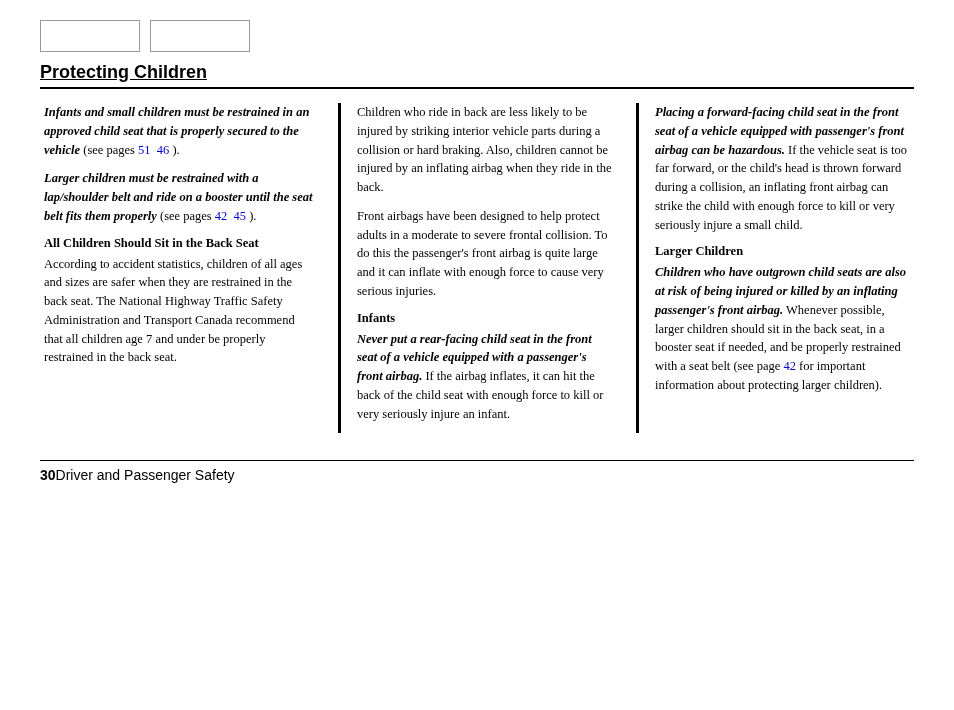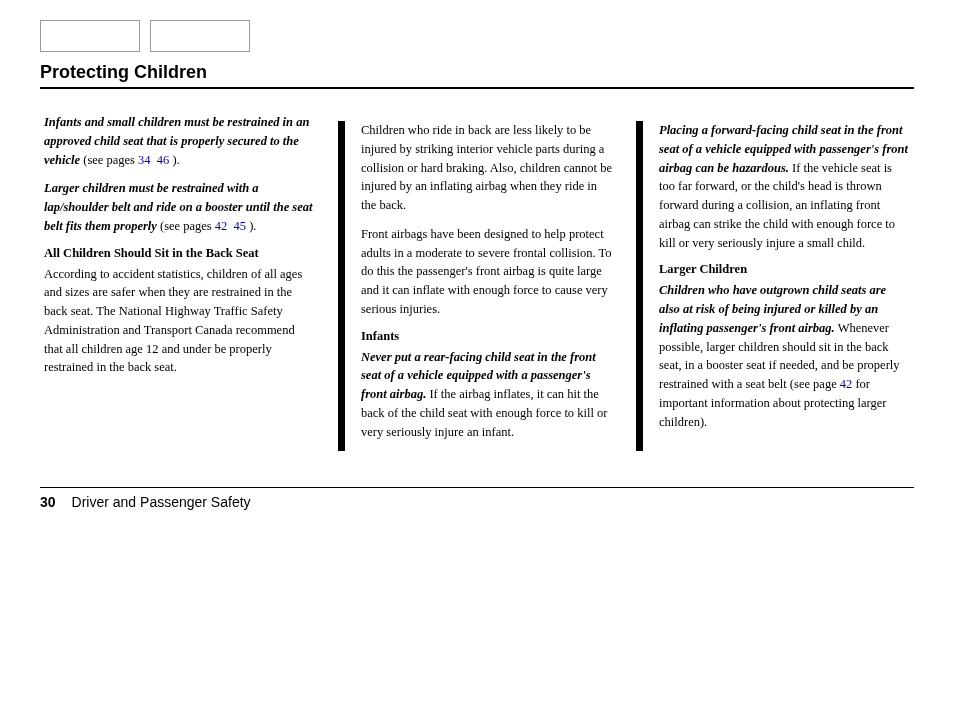--- a/index.html
+++ b/index.html
@@ -25,21 +25,22 @@
       height: 32px;
       background: #fff;
     }
 
     .chapter-header {
       display: flex;
       align-items: baseline;
       gap: 30px;
       padding-bottom: 4px;
       border-bottom: 2px solid #000;
-      margin-bottom: 24px;
+      margin-bottom: 14px;
+      text-decoration: underline;
     }
 
     .chapter-header h1 {
       font-size: 18px;
       font-weight: bold;
       font-family: Arial, Helvetica, sans-serif;
     }
 
     .chapter-header h2 {
       font-size: 18px;
@@ -52,23 +53,22 @@
       grid-template-columns: 1fr 1fr 1fr;
       gap: 0 20px;
       margin-top: 4px;
     }
 
     .column {
       padding: 0 4px;
     }
 
     .column-divider {
-      border-left: 7px solid #000000;
+      border-left: 3px solid #000000;
       padding-left: 16px;
-      margin-top: 8px;
     }
 
     p {
       margin-bottom: 10px;
       line-height: 1.5;
       font-size: 12.5px;
     }
 
     .italic-bold {
       font-style: italic;
@@ -88,23 +88,22 @@
 
     a.page-link {
       color: #0000cc;
       text-decoration: none;
       font-weight: normal;
     }
 
     .footer-bar {
       display: flex;
       align-items: center;
-      gap: 16px;
       border-top: 1px solid #000;
-      margin-top: 36px;
+      margin-top: 27px;
       padding-top: 6px;
     }
 
     .page-number {
       font-weight: bold;
       font-size: 14px;
       font-family: Arial, sans-serif;
     }
 
     .footer-text {
@@ -122,30 +121,30 @@
 
 <div class="chapter-header">
   <h1>Protecting Children</h1>
 </div>
 
 <div class="content-area">
 
   <div class="column">
     <p>
       <span class="italic-bold">Infants and small children must be restrained in an approved child seat that is properly secured to the vehicle</span>
-      <span> (see pages <a class="page-link">34</a>&nbsp;&nbsp;<a class="page-link">46</a> ).</span>
+      <span> (see pages <a class="page-link">51</a>&nbsp;&nbsp;<a class="page-link">46</a> ).</span>
     </p>
 
     <p>
       <span class="italic-bold">Larger children must be restrained with a lap/shoulder belt and ride on a booster until the seat belt fits them properly</span>
       <span> (see pages <a class="page-link">42</a>&nbsp;&nbsp;<a class="page-link">45</a> ).</span>
     </p>
 
     <div class="section-heading">All Children Should Sit in the Back Seat</div>
-    <p>According to accident statistics, children of all ages and sizes are safer when they are restrained in the back seat. The National Highway Traffic Safety Administration and Transport Canada recommend that all children age 12 and under be properly restrained in the back seat.</p>
+    <p>According to accident statistics, children of all ages and sizes are safer when they are restrained in the back seat. The National Highway Traffic Safety Administration and Transport Canada recommend that all children age 7 and under be properly restrained in the back seat.</p>
   </div>
 
   <div class="column column-divider">
     <p>Children who ride in back are less likely to be injured by striking interior vehicle parts during a collision or hard braking. Also, children cannot be injured by an inflating airbag when they ride in the back.</p>
 
     <p>Front airbags have been designed to help protect adults in a moderate to severe frontal collision. To do this the passenger's front airbag is quite large and it can inflate with enough force to cause very serious injuries.</p>
 
     <div class="section-heading">Infants</div>
     <p>
       <span class="italic-bold">Never put a rear-facing child seat in the front seat of a vehicle equipped with a passenger's front airbag.</span>

